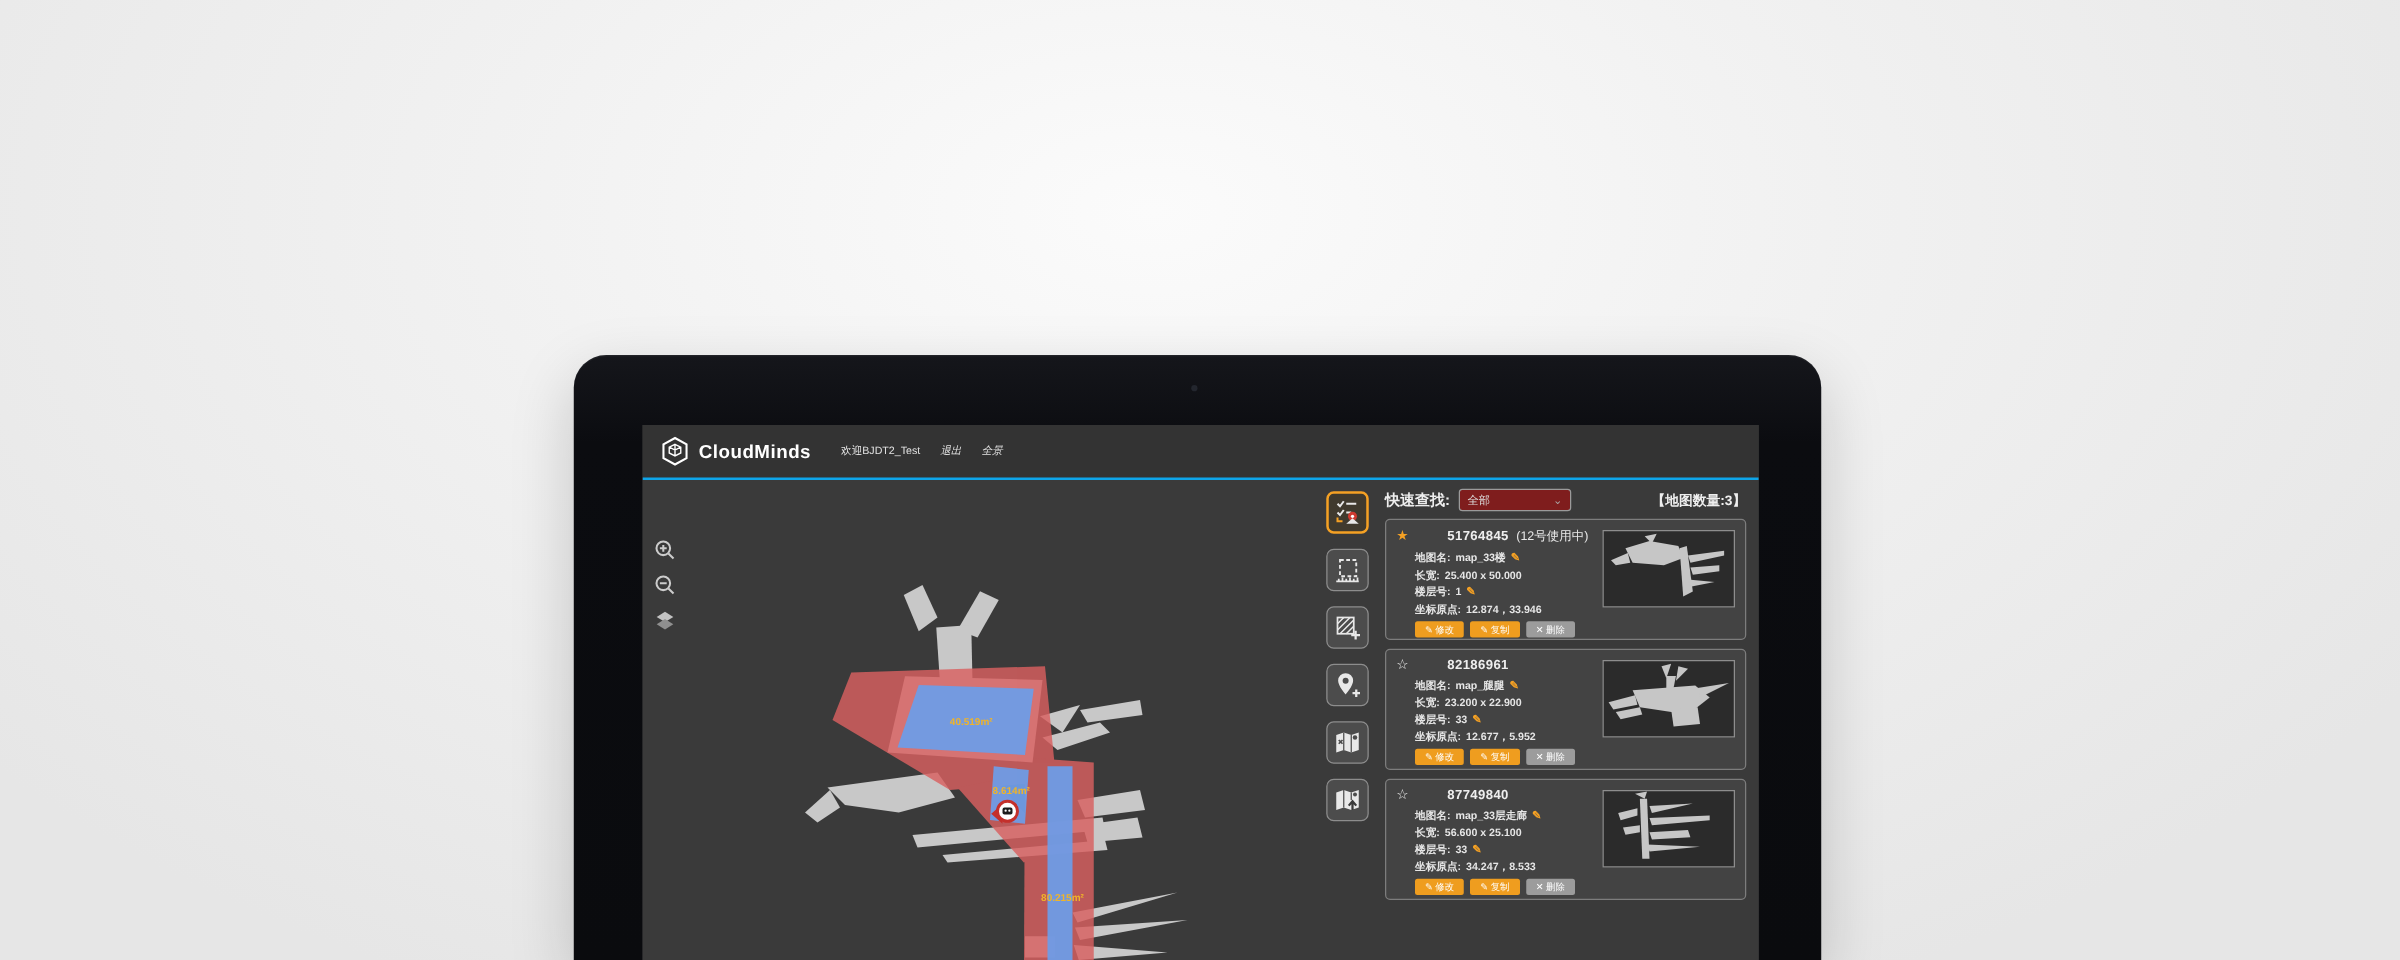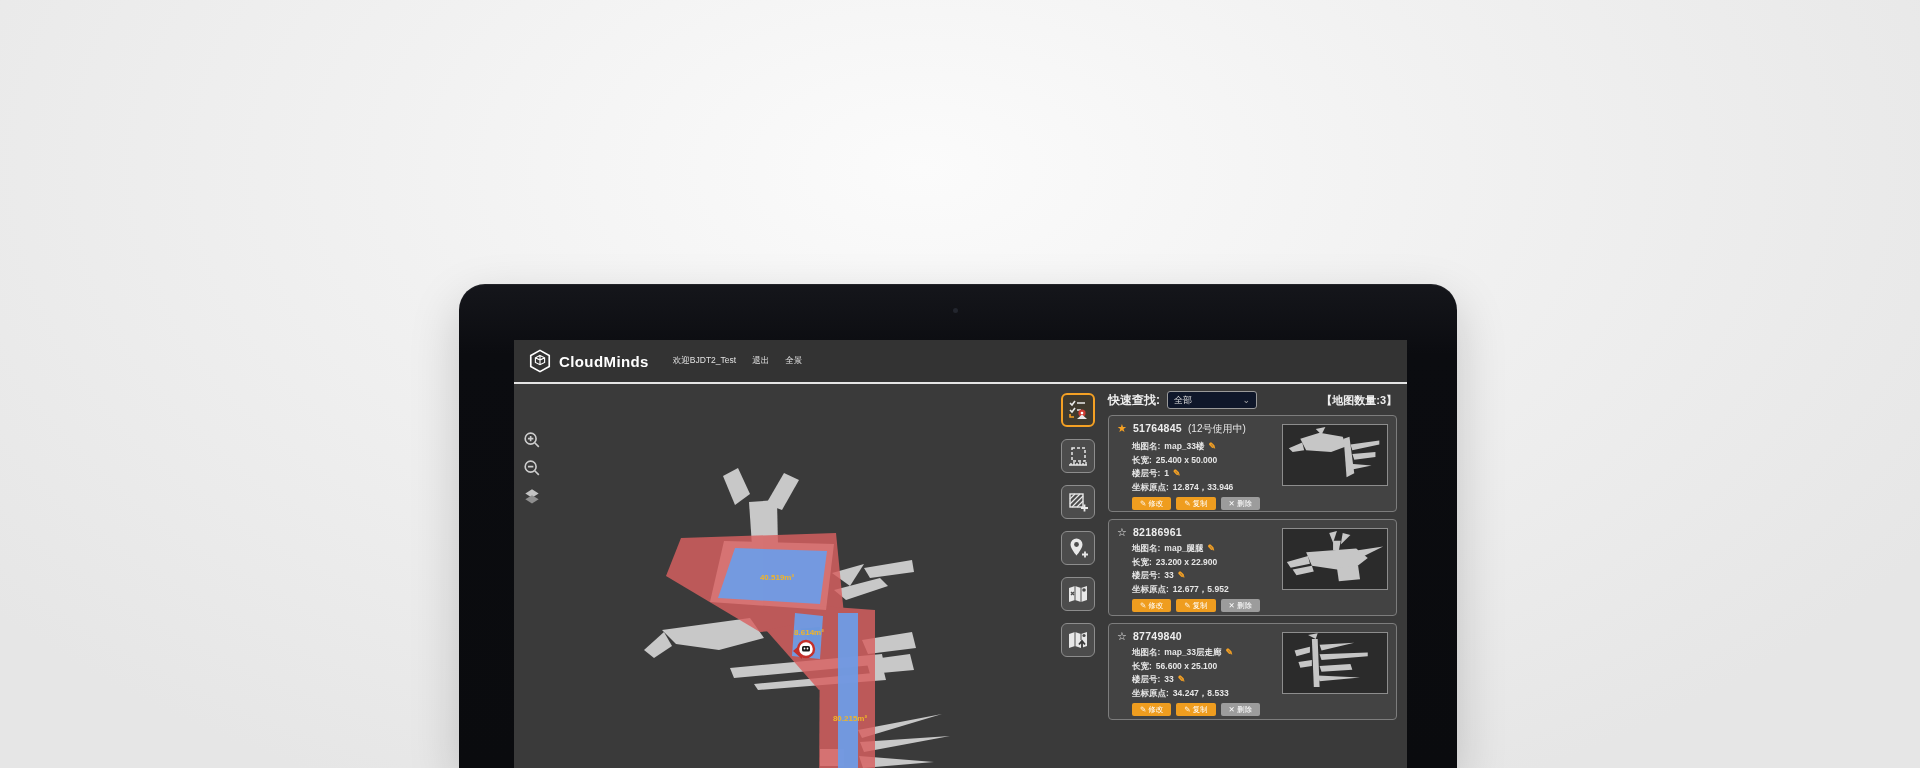--- a/index.html
+++ b/index.html
@@ -13,25 +13,25 @@
     border-radius:26px 26px 0 0;
     box-shadow:0 18px 50px rgba(0,0,0,.18), inset 0 1px 1px rgba(255,255,255,.07);
     overflow:hidden; }
   .camera { position:absolute; left:494px; top:24px; width:5px; height:5px; border-radius:50%;
     background:#23262e; }
   .screen { position:absolute; left:55px; top:56px; width:893px; height:428px;
     background:#3a3a3a; overflow:hidden; }
 
   
   .app-header { position:absolute; top:0; left:0; right:0; height:44px; background:#333333;
-    border-bottom:2px solid #e5e5e5; display:flex; align-items:center; padding-left:14px; color:#fff; }
+    border-bottom:2px solid #0ea5e9; display:flex; align-items:center; padding-left:14px; color:#fff; }
   .brand { display:flex; align-items:center; gap:7px; }
   .brand-name { font-size:15px; font-weight:bold; letter-spacing:.4px; color:#fff; }
   .welcome { margin-left:24px; font-size:8.5px; color:#e2e2e2; }
-  .hlink { margin-left:16px; font-size:8.5px; color:#e2e2e2; cursor:pointer; }
+  .hlink { margin-left:16px; font-size:8.5px; color:#e2e2e2; cursor:pointer;font-style:italic; }
   .nav { margin-left:auto; display:flex; height:42px; align-self:flex-end; }
   .nav-item { padding:0 13px; line-height:42px; font-size:11.5px; color:#f0f0f0; cursor:pointer; white-space:nowrap; }
   .nav-item.active { background:#F5A124; color:#33230a; font-weight:bold; }
 
   
   .content { position:absolute; top:44px; left:0; right:0; bottom:0; display:flex; background:#3a3a3a; }
   .map-area { width:540px; flex:none; position:relative;margin-top:36px; }
   .map-canvas { position:absolute; left:0; top:0; }
   .zoom-controls { position:absolute; left:7px; top:9px; display:flex; flex-direction:column; gap:6px; z-index:3; }
   .zc-btn { width:22px; height:22px; cursor:pointer; display:flex; align-items:center; justify-content:center; }
@@ -39,31 +39,31 @@
   
   .toolbar { width:48px; flex:none; display:flex; flex-direction:column; align-items:center; gap:12px; padding-top:9px; }
   .tool-btn { width:34px; height:34px; border-radius:6px; background:#4c4c4c; border:1px solid #8d8d8d;
     display:flex; align-items:center; justify-content:center; cursor:pointer; flex:none; }
   .tool-btn.active { border:2px solid #F5A124; background:#403a2e; }
 
   
   .panel { flex:1; padding:7px 10px 0 6px; color:#eee; overflow:hidden; }
   .find-row { display:flex; align-items:center; gap:7px; margin-bottom:6px; }
   .find-label { font-size:12px; font-weight:bold; }
-  .filter-select { width:90px; height:18px; background:#0f172a; border:1px solid #9a9a9a; border-radius:3px;
+  .filter-select { width:90px; height:18px; background:#7f1d1d; border:1px solid #9a9a9a; border-radius:3px;
     display:flex; align-items:center; justify-content:space-between; padding:0 6px; font-size:9px; color:#ddd; cursor:pointer; }
   .chev { color:#aaa; font-size:9px; }
   .map-count { margin-left:auto; font-size:11px; font-weight:bold; }
 
   .card { position:relative; height:97px; border:1px solid #7d7d7d; border-radius:4px; background:#434343;
     margin-bottom:7px; padding:6px 8px 5px 8px; }
   .card-head { display:flex; align-items:baseline; gap:6px; }
   .star { font-size:11px; color:#F5A124; cursor:pointer; line-height:1; }
   .star.empty { color:#e8e8e8; }
-  .card-id { font-size:10.5px; font-weight:bold; letter-spacing:.3px; }
+  .card-id { font-size:10.5px; font-weight:bold; letter-spacing:.3px;margin-left:25px; }
   .card-badge { font-size:10px; color:#e8e8e8; }
   .fields { margin:5px 0 0 15px; display:flex; flex-direction:column; gap:3.5px;font-weight:bold; }
   .frow { font-size:8.5px; color:#e6e6e6; display:flex; align-items:center; gap:4px; line-height:10px; }
   .pencil { color:#F5A124; font-size:9px; cursor:pointer; }
   .btn-row { margin:5px 0 0 15px; display:flex; gap:5px; }
   .abtn { font-size:7.5px; color:#fff; background:#ef9d1f; border-radius:2px; padding:3px 8px;
     cursor:pointer; display:flex; align-items:center; gap:2px; line-height:1; }
   .abtn.gray { background:#9c9c9c; }
   .thumb { position:absolute; right:8px; top:8px; width:106px; height:62px; background:#2b2b2b;
     border:1px solid #8d8d8d; cursor:pointer; }

